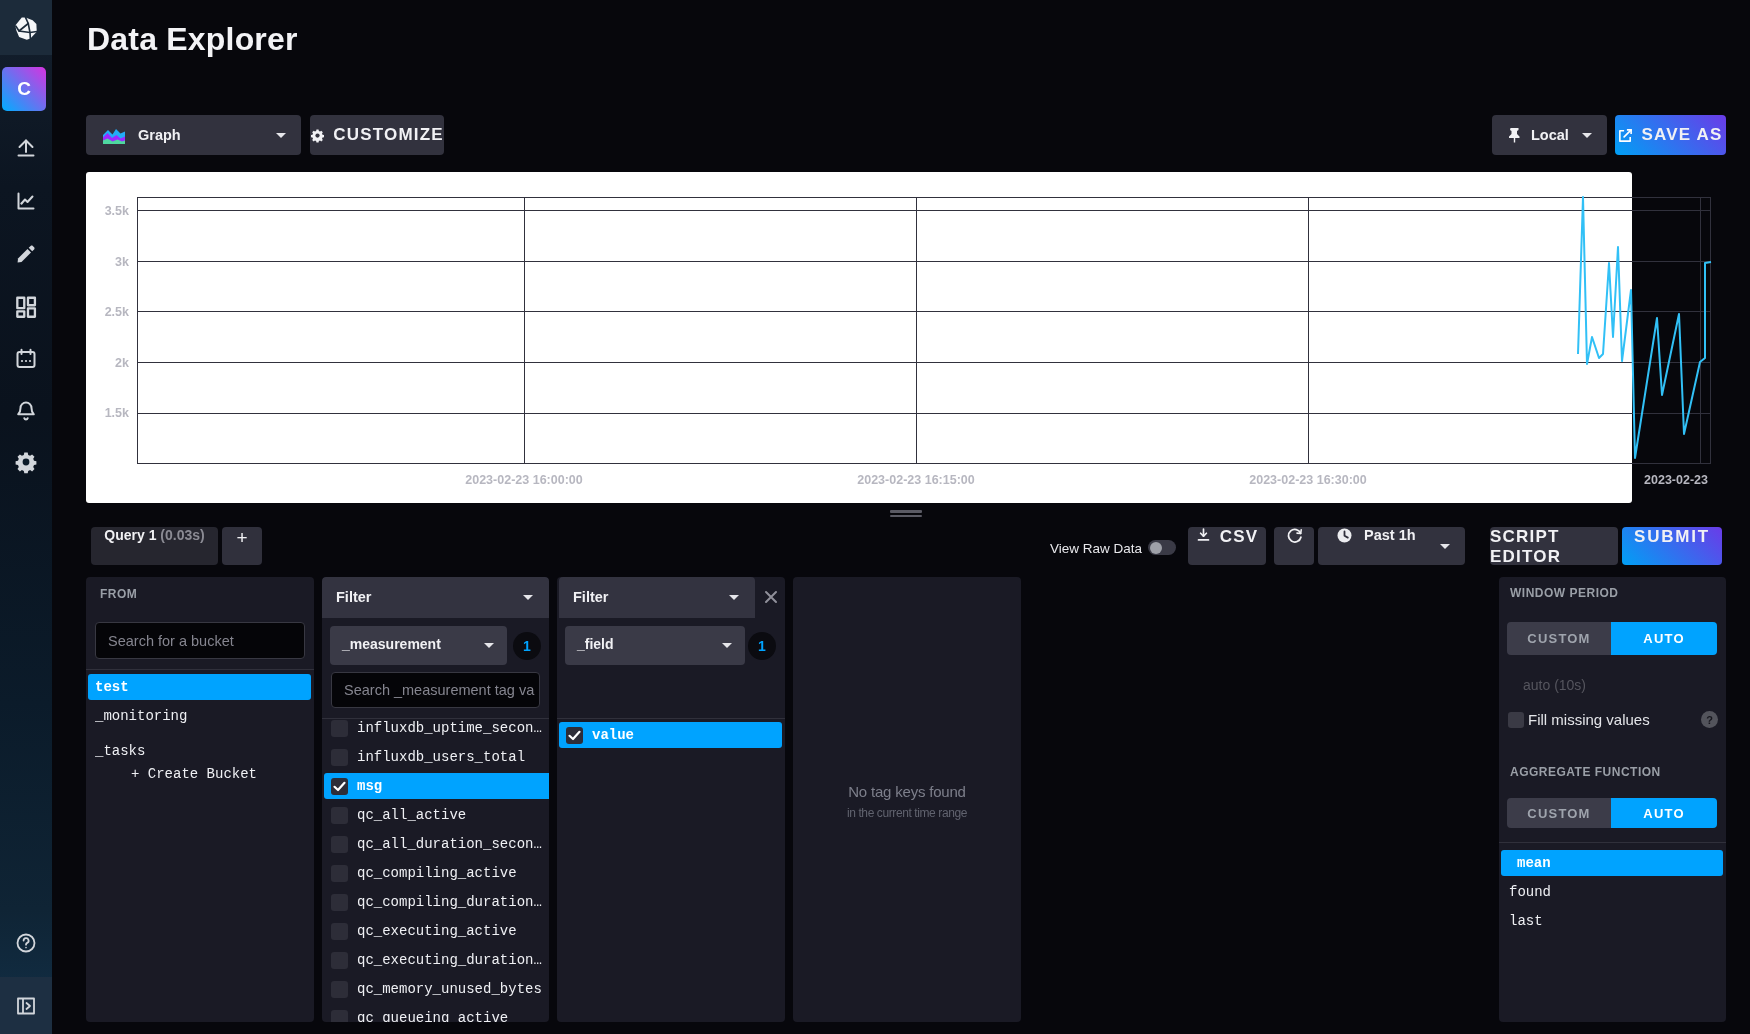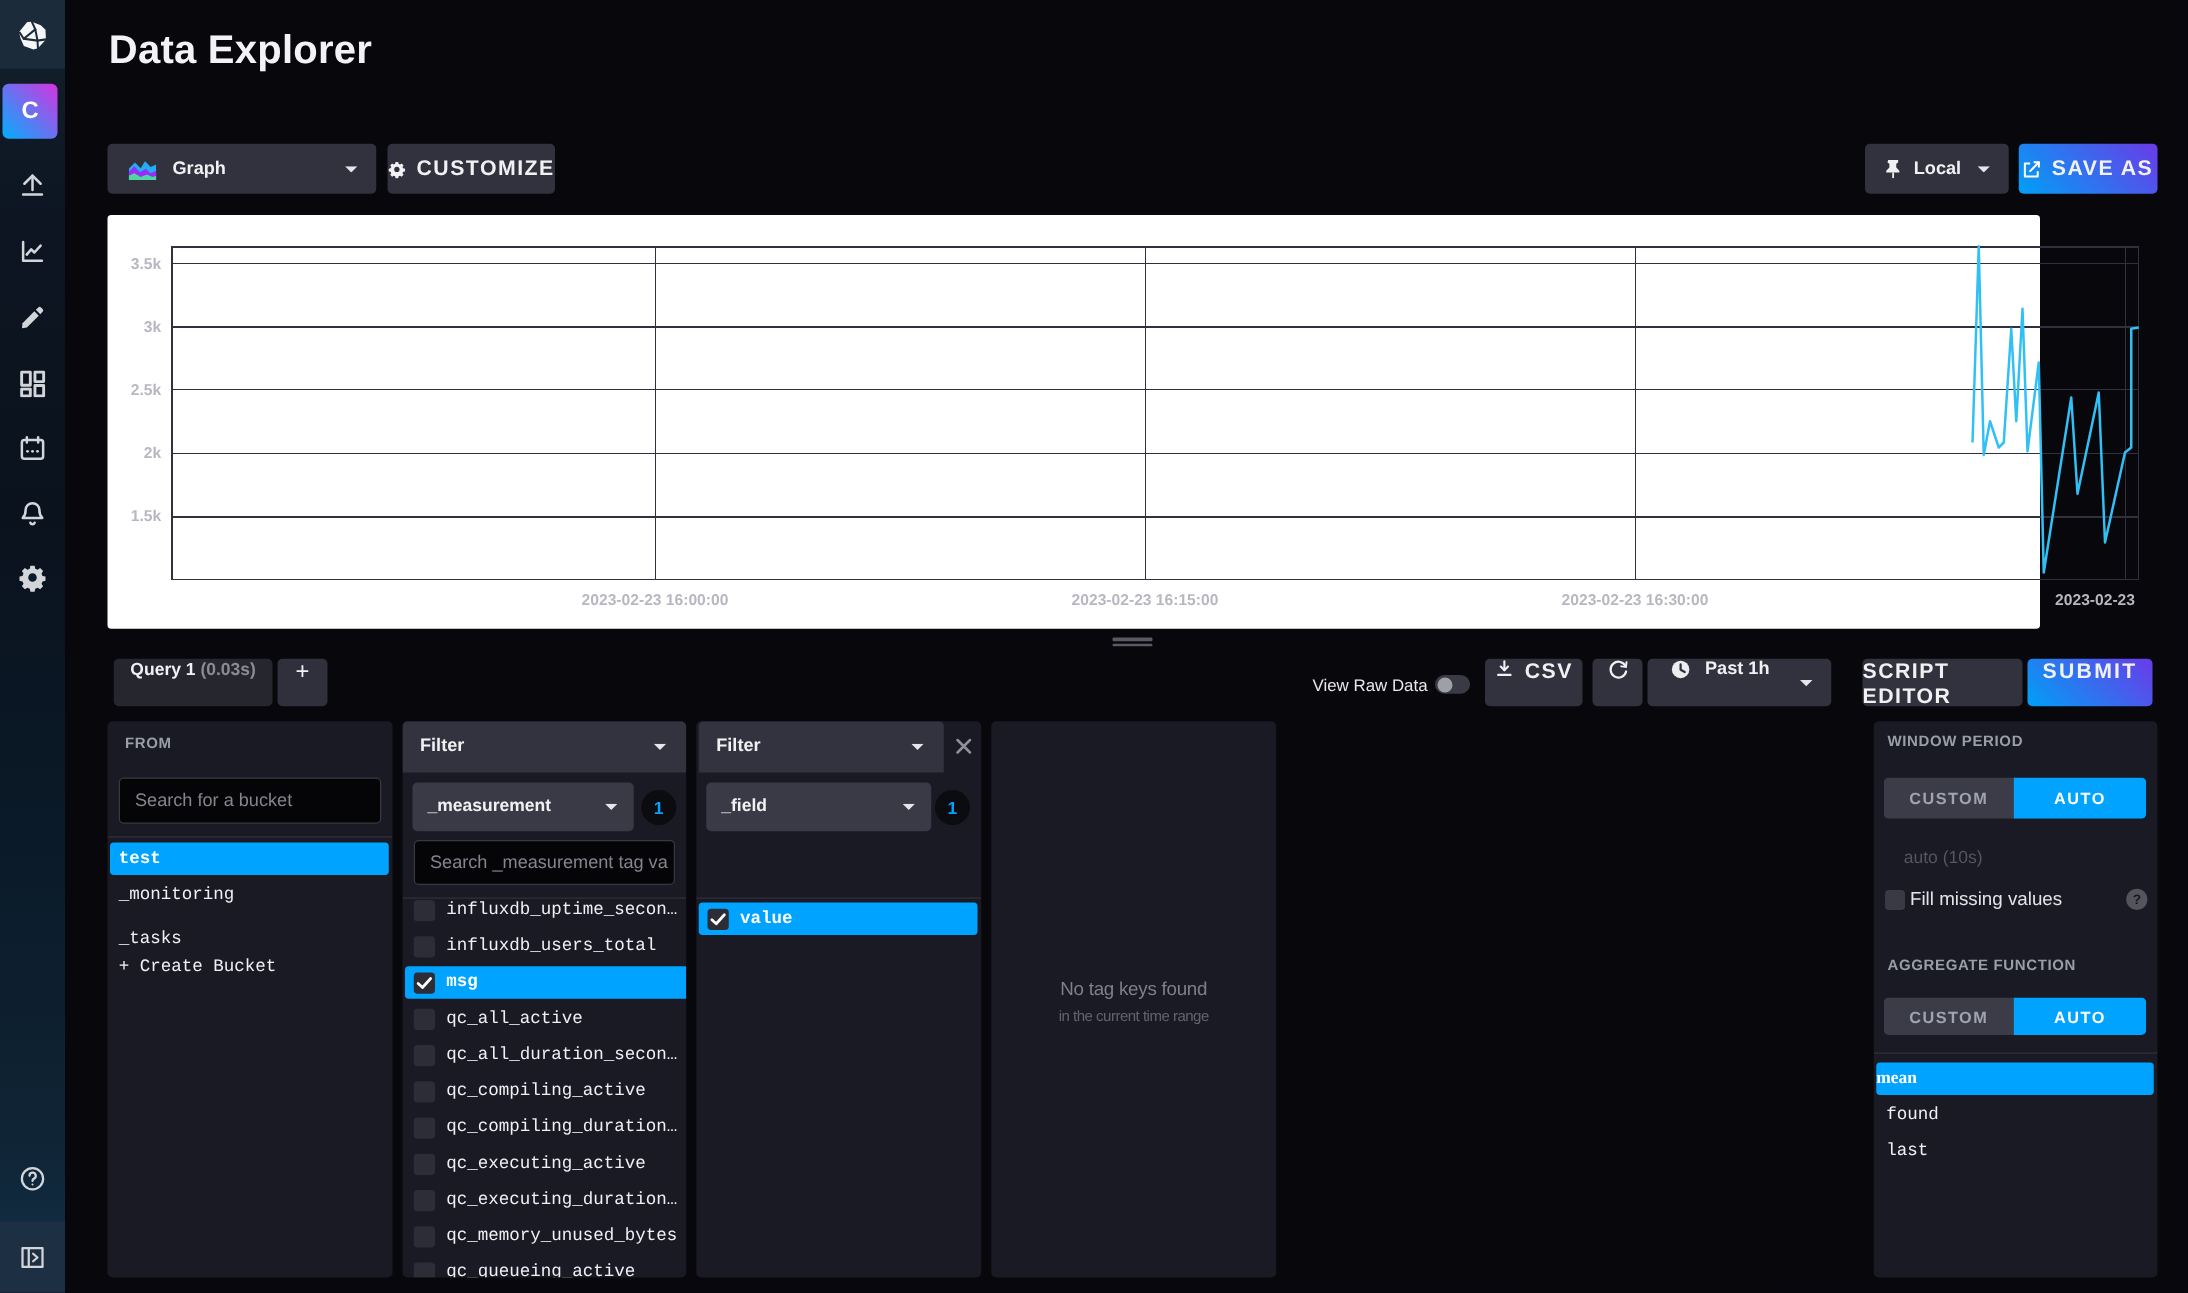--- a/index.html
+++ b/index.html
@@ -222,21 +222,21 @@
 <div class="btn2 caps" style="left:1490px;top:527px;width:128px;">SCRIPT EDITOR</div>
 <div class="btn2 caps" style="left:1622px;top:527px;width:100px;background:linear-gradient(45deg,#00A0F5 0%,#6A3BE8 100%);letter-spacing:1.8px;">SUBMIT</div>
 
 <div class="panel" style="left:86px;width:228px;">
   <div class="abs" style="left:14px;top:10px;font-size:12px;font-weight:bold;color:#9a9fa7;letter-spacing:0.5px;">FROM</div>
   <div class="input" style="left:9px;top:45px;width:210px;height:37px;">Search for a bucket</div>
   <div class="divline" style="top:92px;"></div>
   <div class="row rowsel mono" style="top:97px;padding-left:7px;">test</div>
   <div class="row mono" style="top:126px;padding-left:7px;">_monitoring</div>
   <div class="row mono" style="top:161px;padding-left:7px;">_tasks</div>
-  <div class="row mono" style="top:184px;padding-left:7px;">+ Create Bucket</div>
+  <div class="row mono" style="top:184px;padding-left:7px;margin-left:36px;">+ Create Bucket</div>
 </div>
 
 <div class="panel" style="left:322px;width:227px;">
   <div class="abs" style="left:0;top:0;width:227px;height:41px;background:#333340;border-radius:4px 4px 0 0;">
     <span class="abs" style="left:14px;top:12px;font-size:14.5px;font-weight:bold;color:#f1f1f4;">Filter</span>
     <svg class="abs" style="right:16px;top:18px;" width="10" height="5" viewBox="0 0 10 5">
         <path d="M0 0 H10 L5 5 Z" fill="#e6e6ea"></path>
       </svg>
   </div>
   <div class="abs" style="left:8px;top:49px;width:177px;height:39px;background:#3a3a47;border-radius:4px;">
@@ -310,16 +310,16 @@
   <div class="abs" style="left:24px;top:100px;font-size:14px;color:#55555e;">auto (10s)</div>
   <div class="abs" style="left:9px;top:135px;width:16px;height:16px;background:#3a3a45;border-radius:3px;"></div>
   <div class="abs" style="left:29px;top:134px;font-size:15px;color:#e4e5e9;">Fill missing values</div>
   <div class="abs" style="left:202px;top:134px;width:17px;height:17px;border-radius:50%;background:#53545c;display:flex;align-items:center;justify-content:center;color:#17171e;font-size:11px;font-weight:bold;">?</div>
   <div class="abs" style="left:11px;top:188px;font-size:12px;font-weight:bold;color:#9a9fa7;letter-spacing:0.5px;">AGGREGATE FUNCTION</div>
   <div class="abs" style="left:8px;top:221px;width:210px;height:30px;border-radius:4px;overflow:hidden;display:flex;">
     <div style="width:104px;background:#3c3c49;display:flex;align-items:center;justify-content:center;color:#9fa4ad;font-size:13px;font-weight:bold;letter-spacing:1.2px;">CUSTOM</div>
     <div style="width:106px;background:#00A3FF;display:flex;align-items:center;justify-content:center;color:#fff;font-size:13px;font-weight:bold;letter-spacing:1.2px;">AUTO</div>
   </div>
   <div class="divline" style="top:265px;"></div>
-  <div class="row rowsel mono" style="top:273px;padding-left:0;font-family:Liberation Serif, serif;">mean</div>
+  <div class="row rowsel mono" style="top:273px;padding-left:16px;">mean</div>
   <div class="row mono" style="top:302px;padding-left:8px;">found</div>
   <div class="row mono" style="top:331px;padding-left:8px;">last</div>
 </div>
 
 </body></html>

